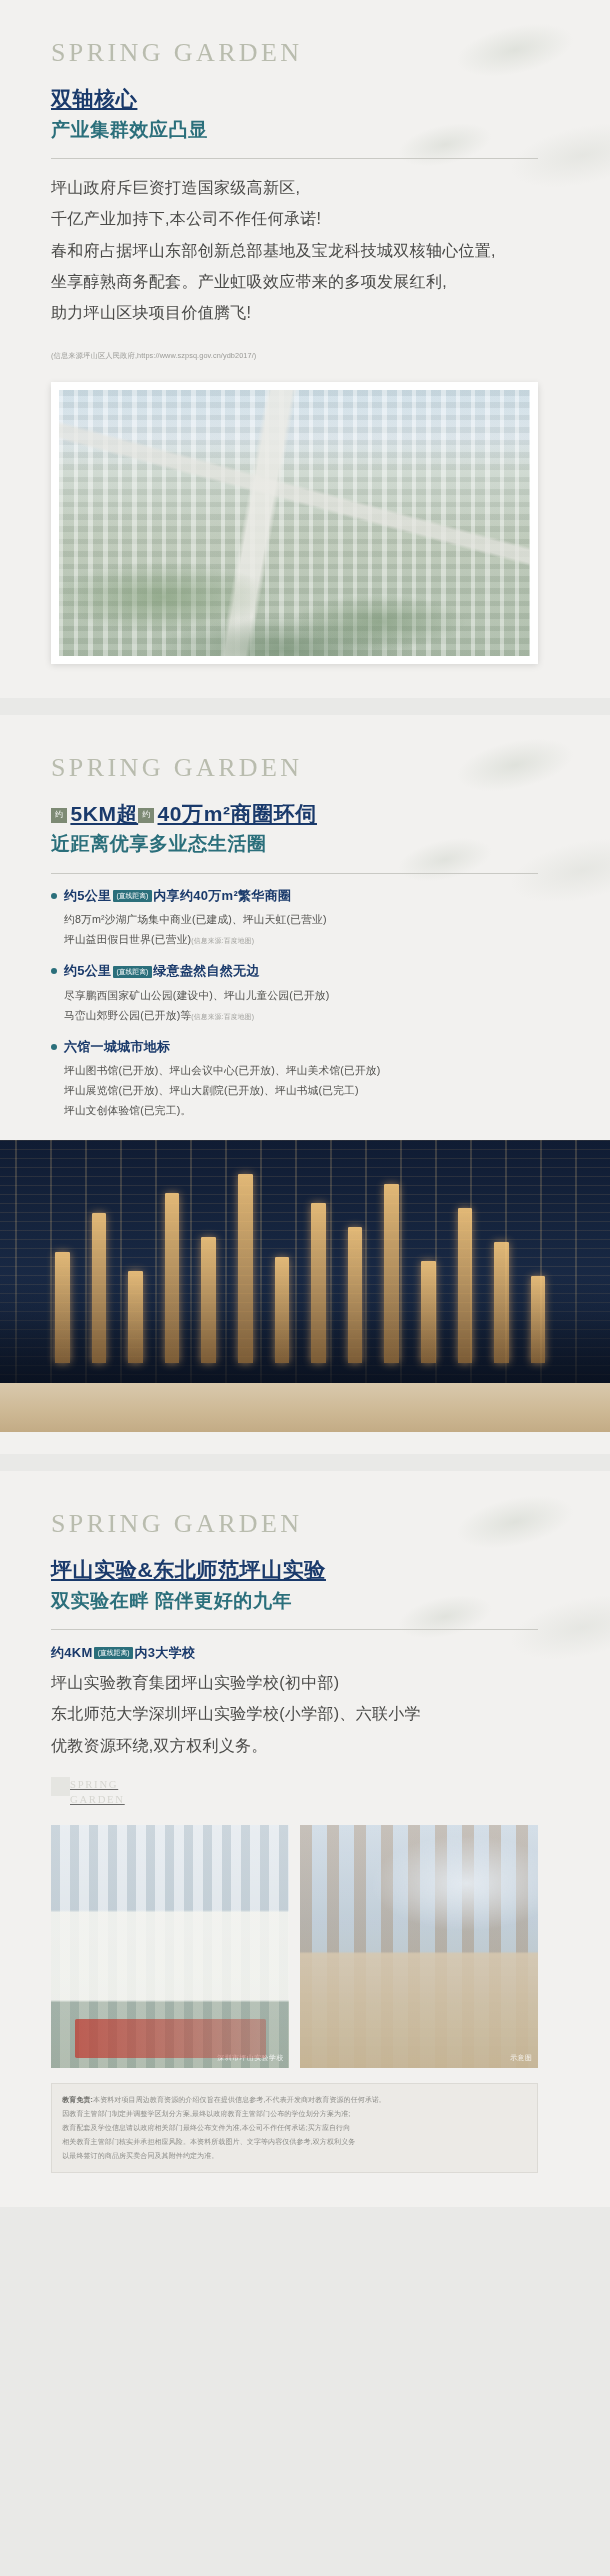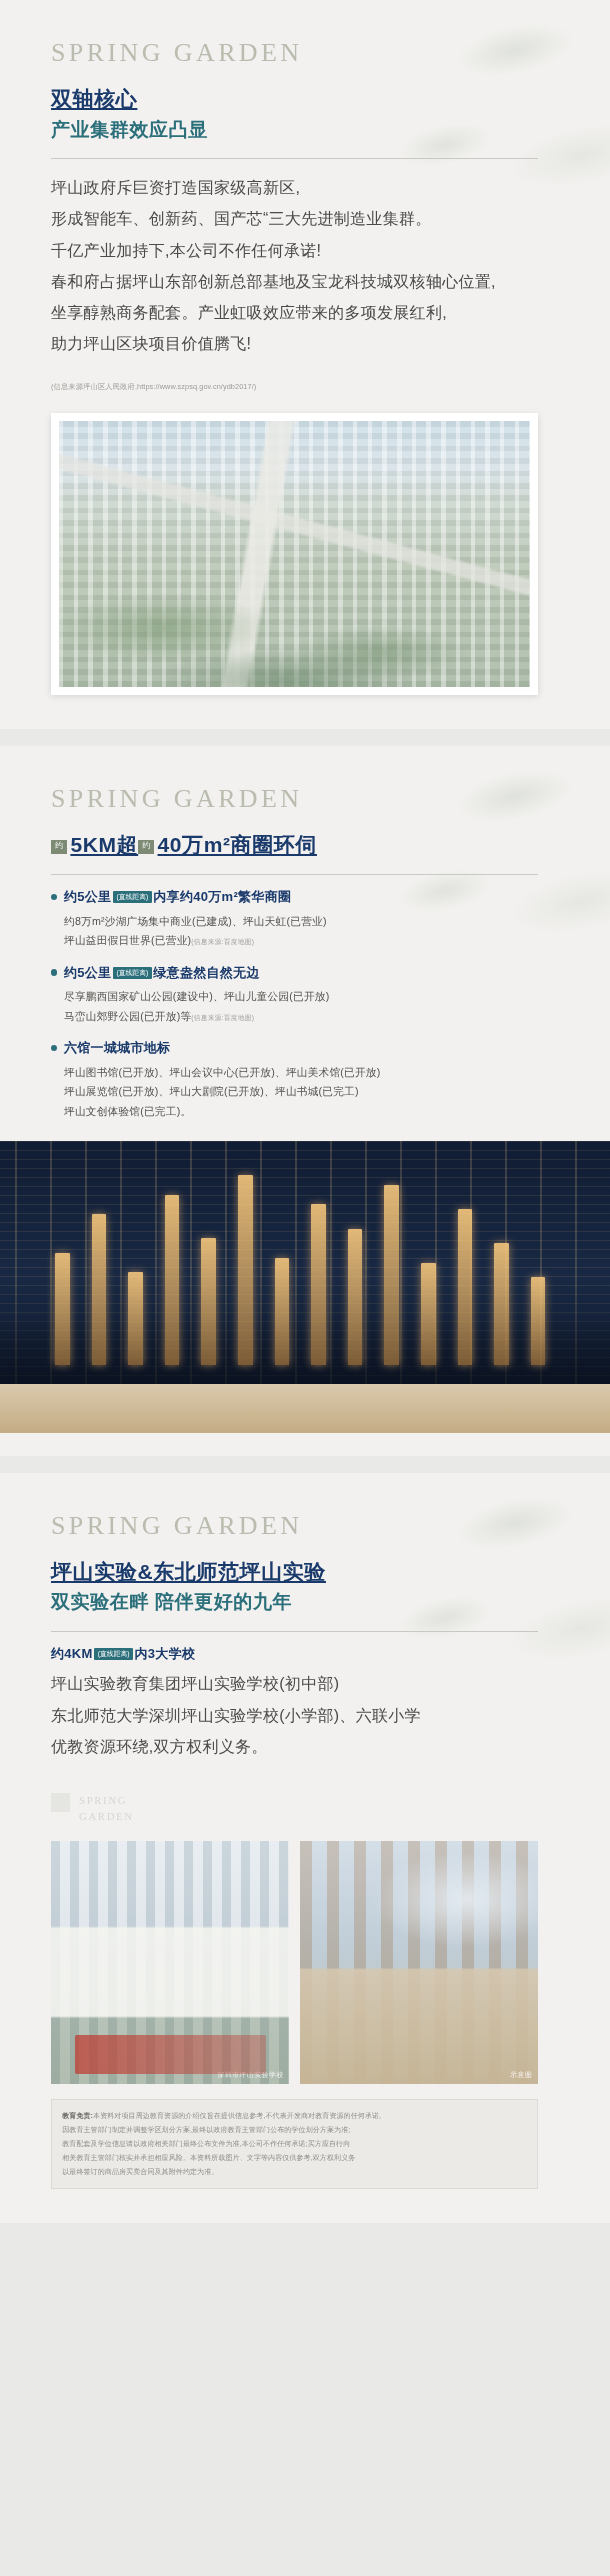--- a/index.html
+++ b/index.html
@@ -267,25 +267,25 @@
     color: #fff;
     padding: 1.7px 4px;
     margin-right: 3.4px;
     vertical-align: 3.4px;
     font-weight: normal;
     letter-spacing: 0;
   }
 
   
   .wm-block {
-    margin-top: 31px;
+    margin-top: 16px;
     display: flex;
     align-items: flex-start;
-    gap: 9px;
     opacity: .55;
+    text-decoration: underline;
   }
   .wm-square {
     width: 19px; height: 19px;
     background: #dcdcd6;
   }
   .wm-text {
     font-family: "Liberation Serif", "DejaVu Serif", serif;
     font-size: 10.7px;
     letter-spacing: 1.7px;
     color: #c0c0b8;
@@ -315,21 +315,20 @@
   <div class="panel-inner">
     <div class="logo">SPRING GARDEN</div>
 
     <h1 class="h-main">双轴核心</h1>
     <h2 class="h-sub">产业集群效应凸显</h2>
 
     <div class="rule"></div>
 
     <div class="body-text">
       <p>坪山政府斥巨资打造国家级高新区,</p>
-      <p>形成智能车、创新药、国产芯“三大先进制造业集群。</p>
       <p>千亿产业加持下,本公司不作任何承诺!</p>
       <p>春和府占据坪山东部创新总部基地及宝龙科技城双核轴心位置,</p>
       <p>坐享醇熟商务配套。产业虹吸效应带来的多项发展红利,</p>
       <p>助力坪山区块项目价值腾飞!</p>
       <div class="note">(信息来源坪山区人民政府,https://www.szpsq.gov.cn/ydb2017/)</div>
     </div>
 
     <div class="photo-frame">
       <div class="photo aerial"></div>
     </div>
@@ -337,20 +336,21 @@
   <div class="pad-bottom"></div>
 </section>
 
 <section class="panel">
   <div class="panel-inner">
     <div class="logo">SPRING GARDEN</div>
 
     <h1 class="h-main with-tag">
       <span class="tag-dark">约</span><span>5KM超</span><span class="tag-dark">约</span><span>40万m²商圈环伺</span>
     </h1>
+    <h2 class="h-sub">近距离优享多业态生活圈</h2>
 
     <div class="rule"></div>
 
     <div class="bullet-group">
       <div class="bullet-head">
         <span class="dot"></span>
         <span class="bullet-title"><span>约5公里</span><span class="tag">(直线距离)</span><span>内享</span><span>约40万m²</span><span>繁华商圈</span></span>
       </div>
       <div class="bullet-body">
         <p>约8万m²沙湖广场集中商业(已建成)、坪山天虹(已营业)</p>

